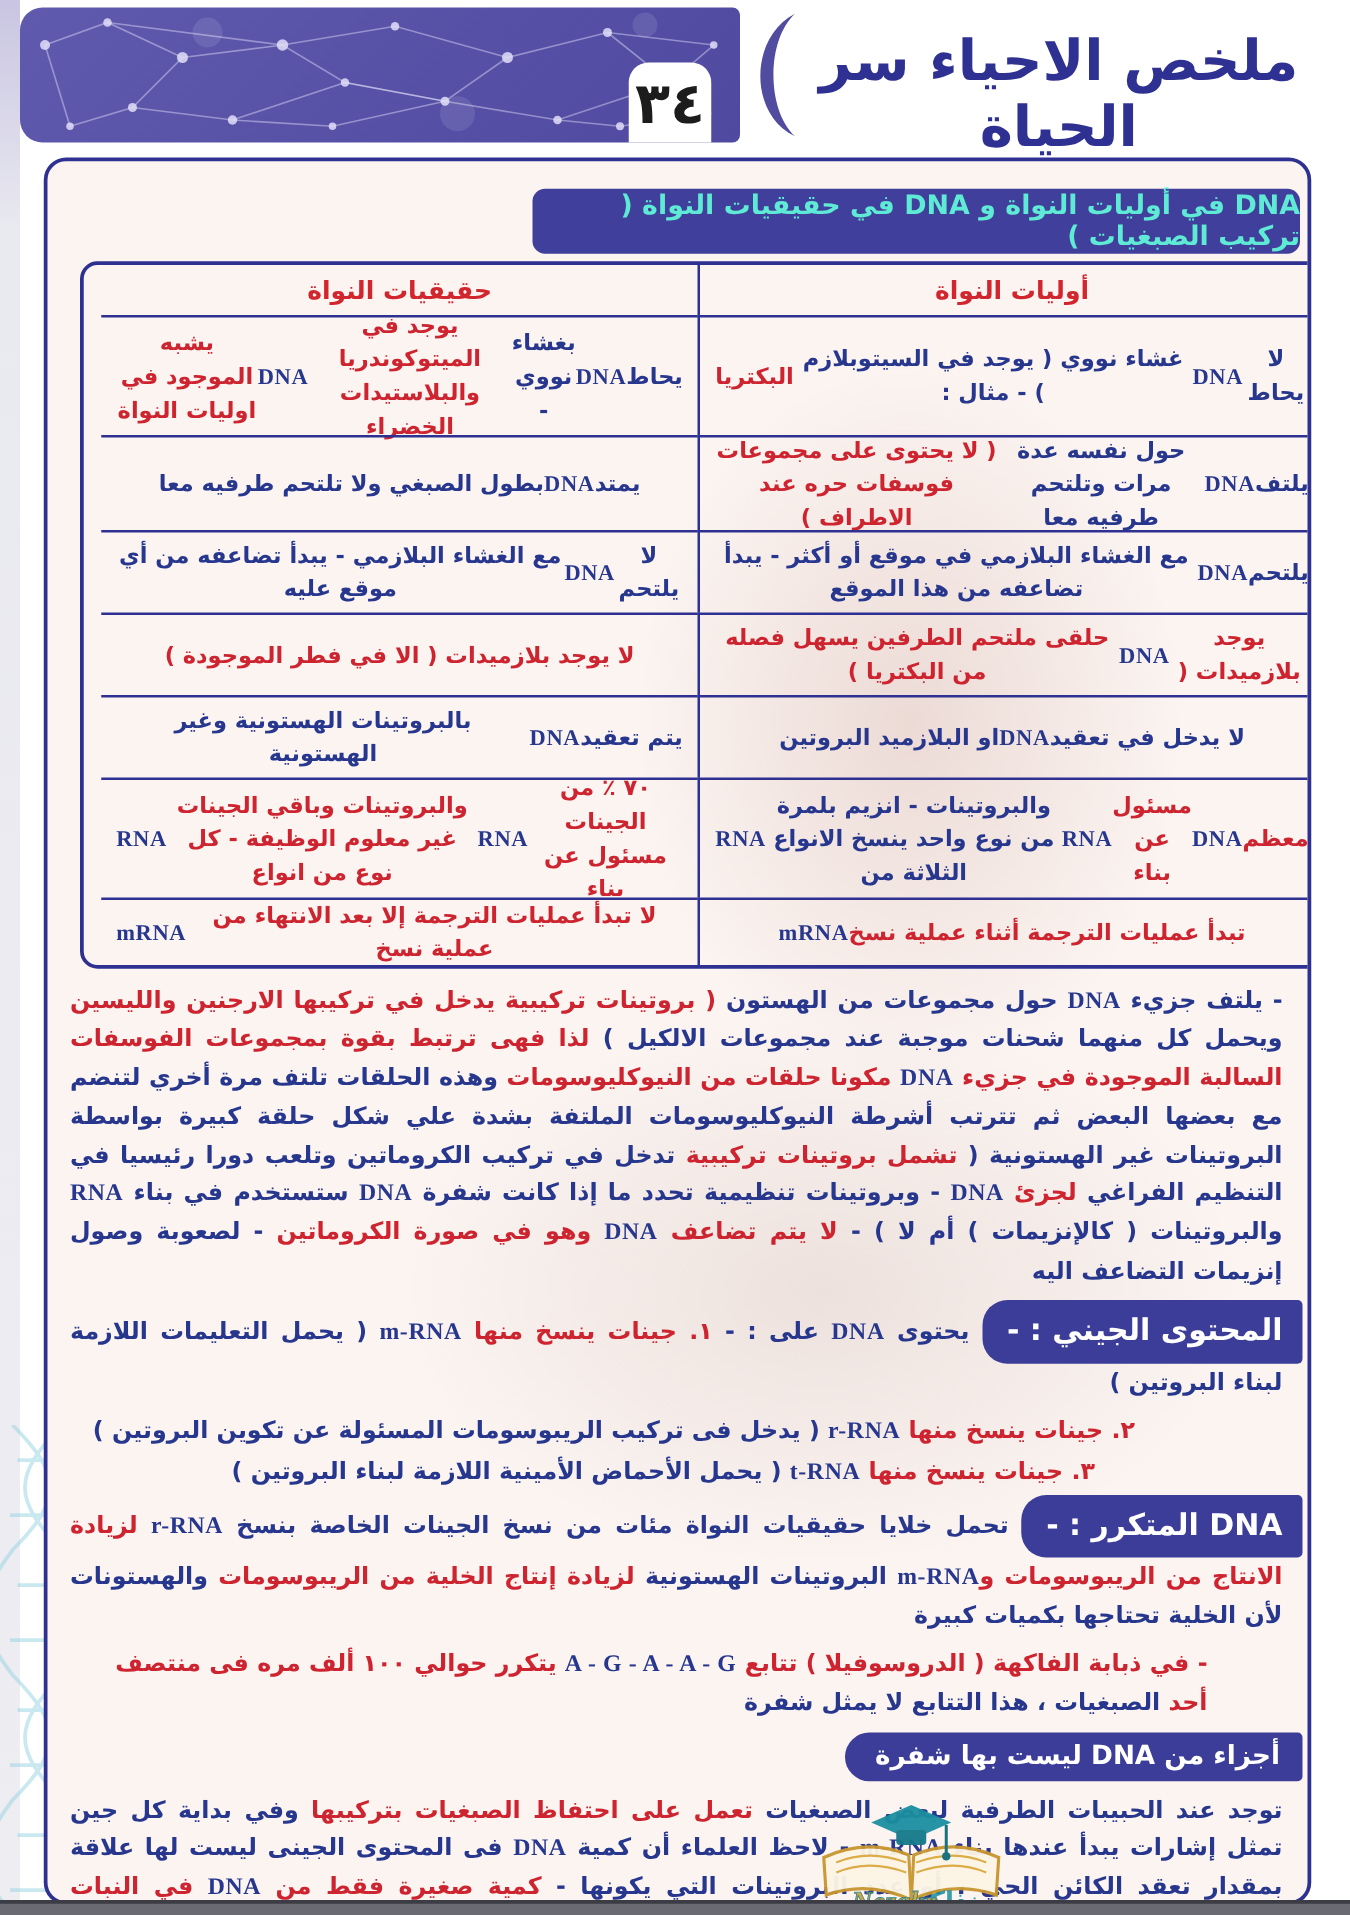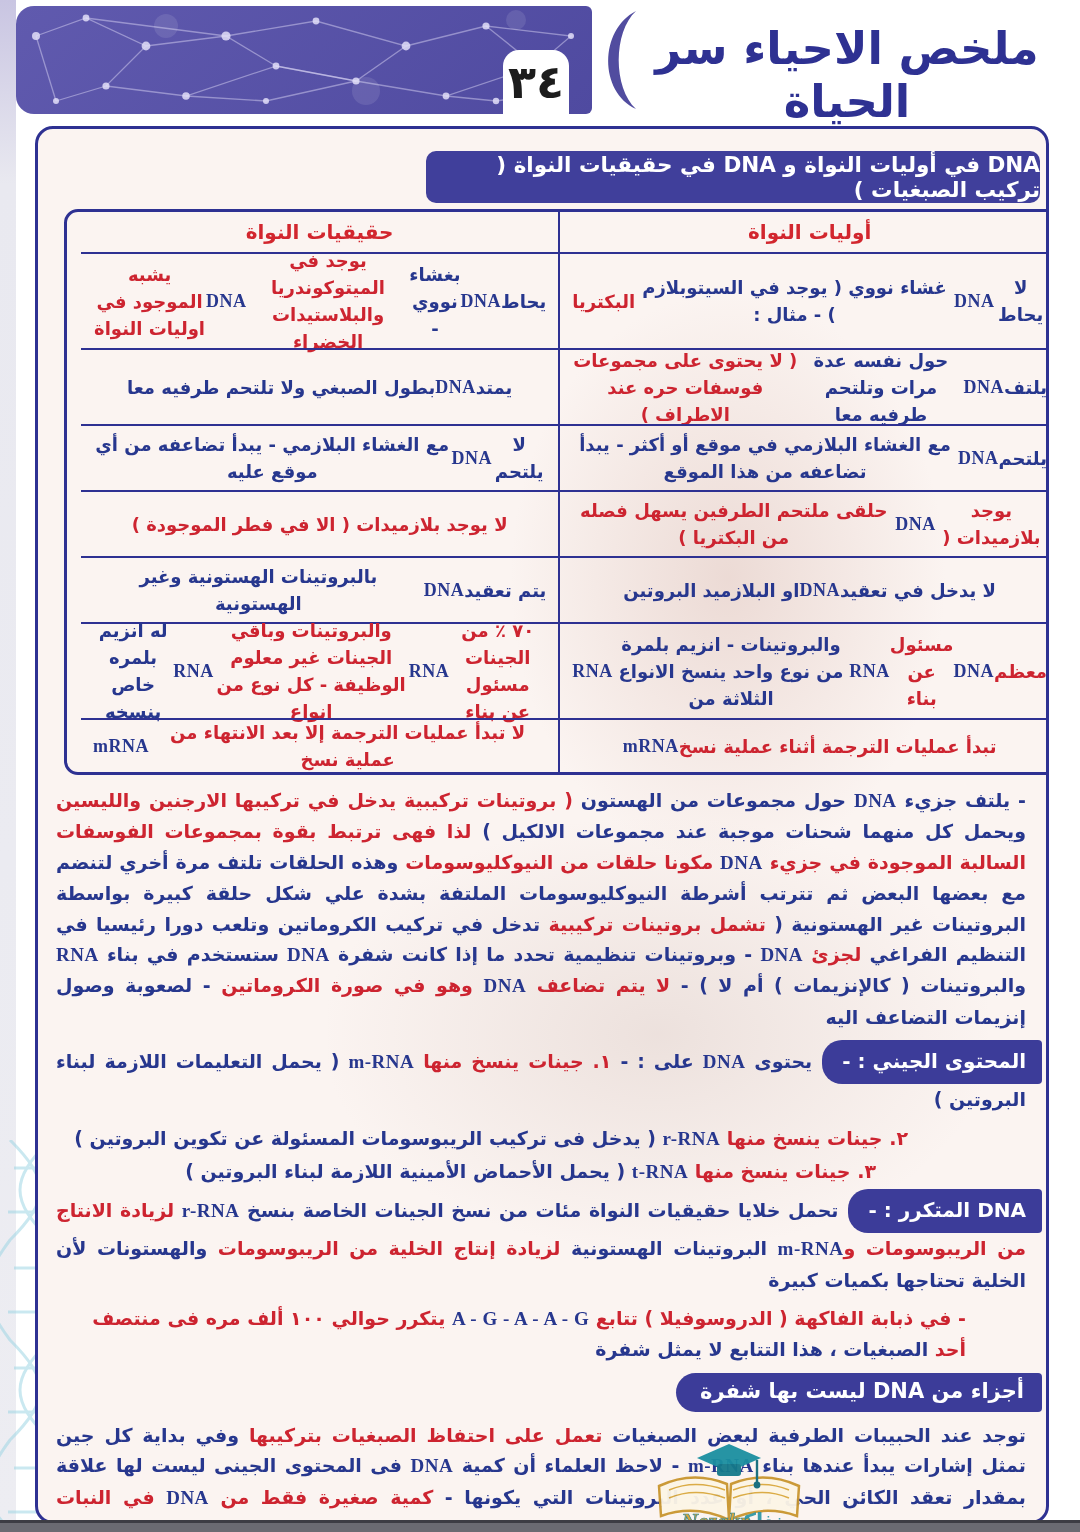--- a/index.html
+++ b/index.html
@@ -43,33 +43,33 @@
   .cell{display:flex;align-items:center;justify-content:center;text-align:center;direction:rtl;
     padding:4px 12px;font-size:18px;font-weight:800;line-height:1.5;border-top:2px solid #2e3192;}
   .cell.rcol{border-left:2px solid #2e3192;}
   .cell.hdr{border-top:none;font-size:20px;}
   .cell.hdr .seg{color:#d2262e;}
   
   .sections{position:absolute;left:12px;right:12px;top:656px;direction:rtl;z-index:2;
     padding:0 8px 0 6px;}
   .para{font-size:19px;font-weight:800;line-height:1.6;text-align:justify;text-align-last:right;
     margin:0 0 8px 0;}
-  .badge{display:inline-block;background:#3c3c99;color:#fff;font-weight:800;font-size:20px;
+  .badge{display:inline-block;background:#3c3c99;color:#fff;font-weight:800;font-size:24px;
     padding:5px 16px 7px 20px;border-radius:20px 4px 4px 20px;margin-left:10px;margin-right:-16px;
     vertical-align:middle;}
   .banner2{display:table;background:#3c3c99;color:#fff;font-weight:800;font-size:21px;
     padding:6px 18px 9px 24px;border-radius:20px 4px 4px 20px;margin:6px -16px 8px auto;direction:rtl;}
   .gc-item{font-size:19px;font-weight:800;line-height:1.6;text-align:right;margin:2px 0;}
   .gc-item.ind1{padding-right:118px;}
   .gc-item.ind2{padding-right:150px;}
   
   .seg-b{color:#27378e;}
   .seg-r{color:#cd2430;}
   .seg-lb{color:#27378e;font-family:"Liberation Serif","DejaVu Serif",serif;font-weight:700;letter-spacing:.5px;}
-  .title-bar .seg,.title-bar{color:#ffffff;}
+  .title-bar .seg,.title-bar{color:#5eead4;}
   
   .logo{position:absolute;left:645px;top:1436px;width:168px;height:96px;z-index:5;opacity:.95;}
 </style>
 </head>
 <body>
 
 <div class="left-edge"></div>
 
 <div class="hdr-banner">
   <svg viewBox="0 0 576 108">
@@ -206,21 +206,20 @@
         <span class="seg seg-b">لا يدخل في تعقيد </span>
         <span class="seg seg-lb">DNA</span>
         <span class="seg seg-b"> او البلازميد البروتين</span>
       </div>
 
     <div class="cell">
         <span class="seg seg-r">٧٠ ٪ من الجينات مسئول عن بناء </span>
         <span class="seg seg-lb">RNA</span>
         <span class="seg seg-r"> والبروتينات وباقي الجينات غير معلوم الوظيفة - كل نوع من انواع </span>
         <span class="seg seg-lb">RNA</span>
-        <span class="seg seg-b"> له انزيم بلمره خاص بنسخه</span>
       </div>
     <div class="cell rcol">
         <span class="seg seg-r">معظم </span>
         <span class="seg seg-lb">DNA</span>
         <span class="seg seg-r"> مسئول عن بناء </span>
         <span class="seg seg-lb">RNA</span>
         <span class="seg seg-b"> والبروتينات - انزيم بلمرة من نوع واحد ينسخ الانواع الثلاثة من </span>
         <span class="seg seg-lb">RNA</span>
       </div>
 

